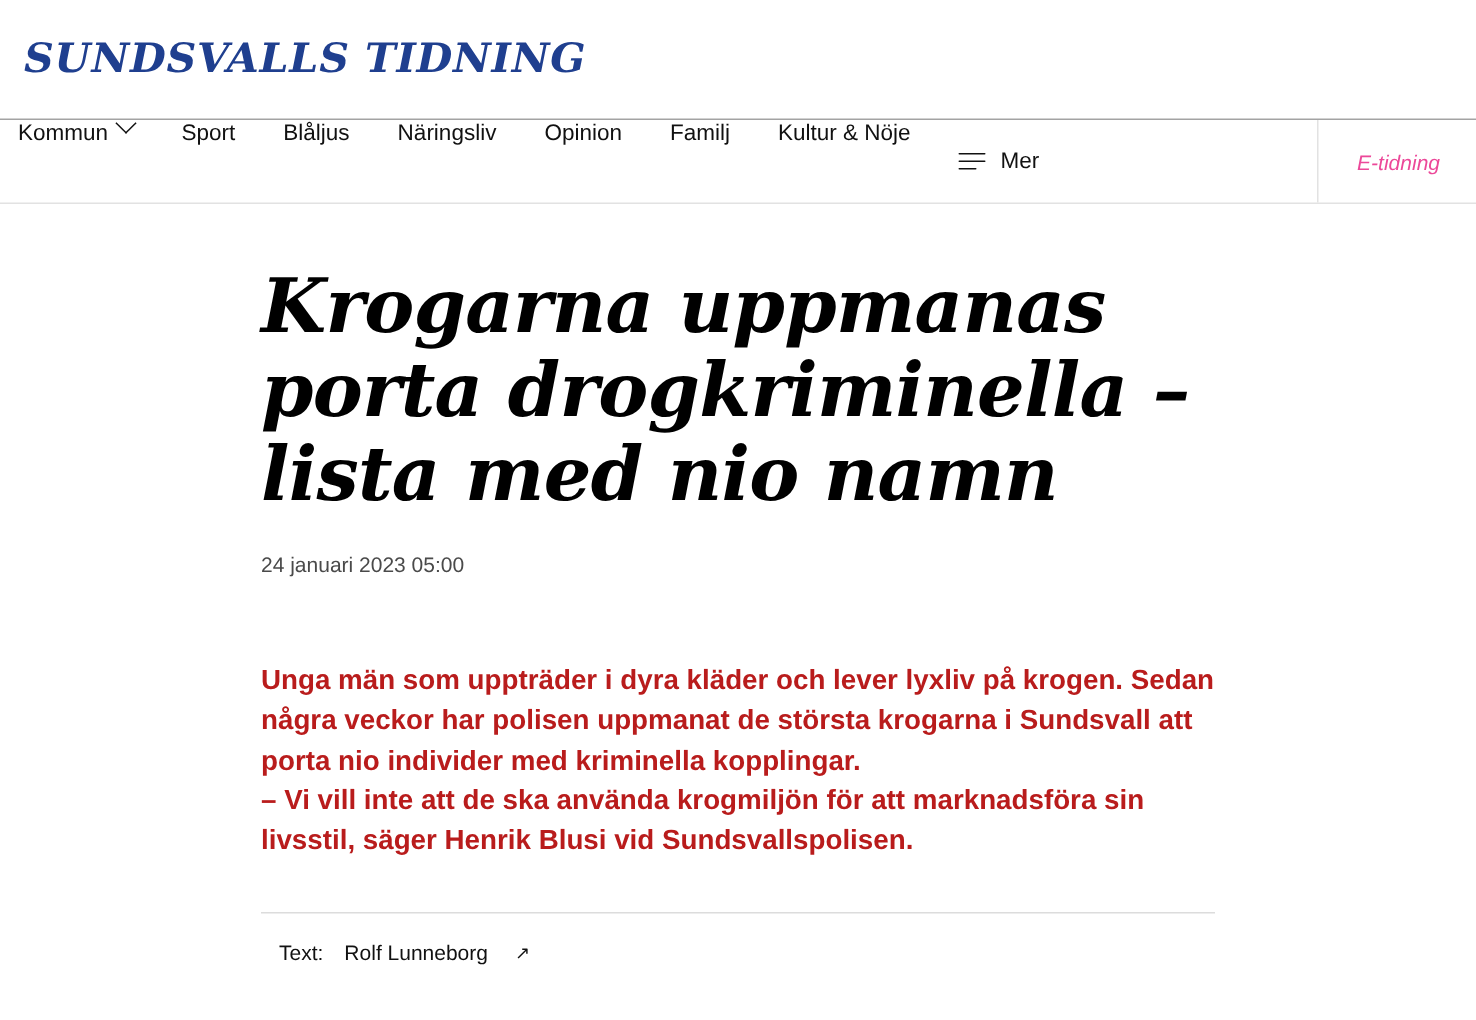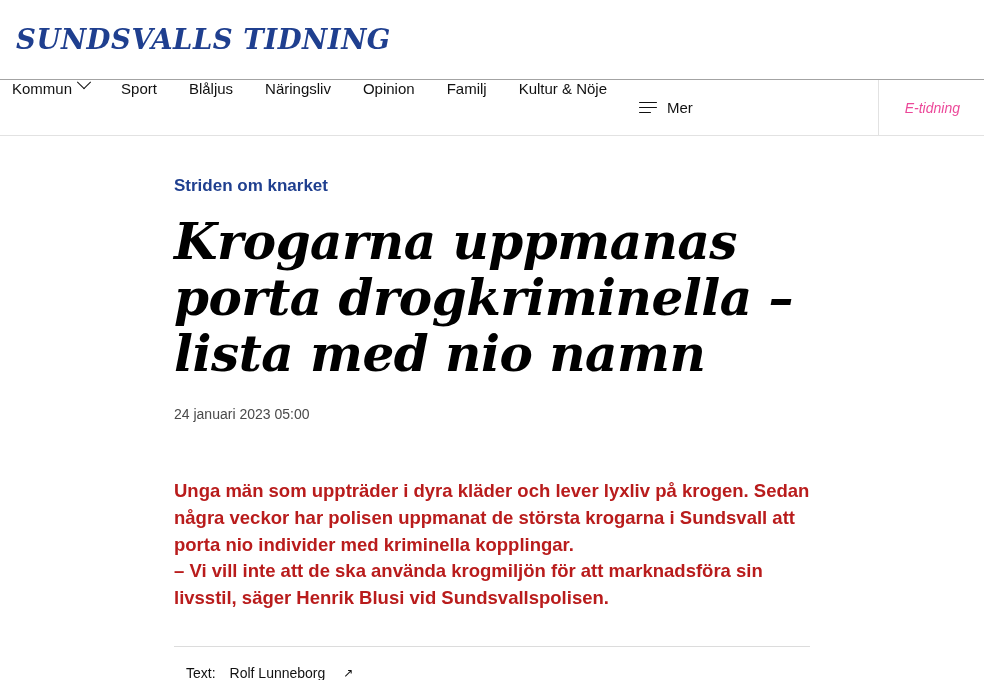--- a/index.html
+++ b/index.html
@@ -229,21 +229,20 @@
       <span>Mer</span>
     </div>
   </div>
 
   <div class="nav-right">
     <span class="eprint">E-tidning</span>
   </div>
 </nav>
 
 <main class="article">
-  <div class="kicker">Striden om knarket</div>
 
   <h1 class="headline">Krogarna uppmanas porta drogkriminella – lista med nio namn</h1>
 
   <div class="timestamp">24 januari 2023 05:00</div>
 
   <div class="lead">
     <p>Unga män som uppträder i dyra kläder och lever lyxliv på krogen. Sedan några veckor har polisen uppmanat de största krogarna i Sundsvall att porta nio individer med kriminella kopplingar.</p>
     <p>– Vi vill inte att de ska använda krogmiljön för att marknadsföra sin livsstil, säger Henrik Blusi vid Sundsvallspolisen.</p>
   </div>
 

